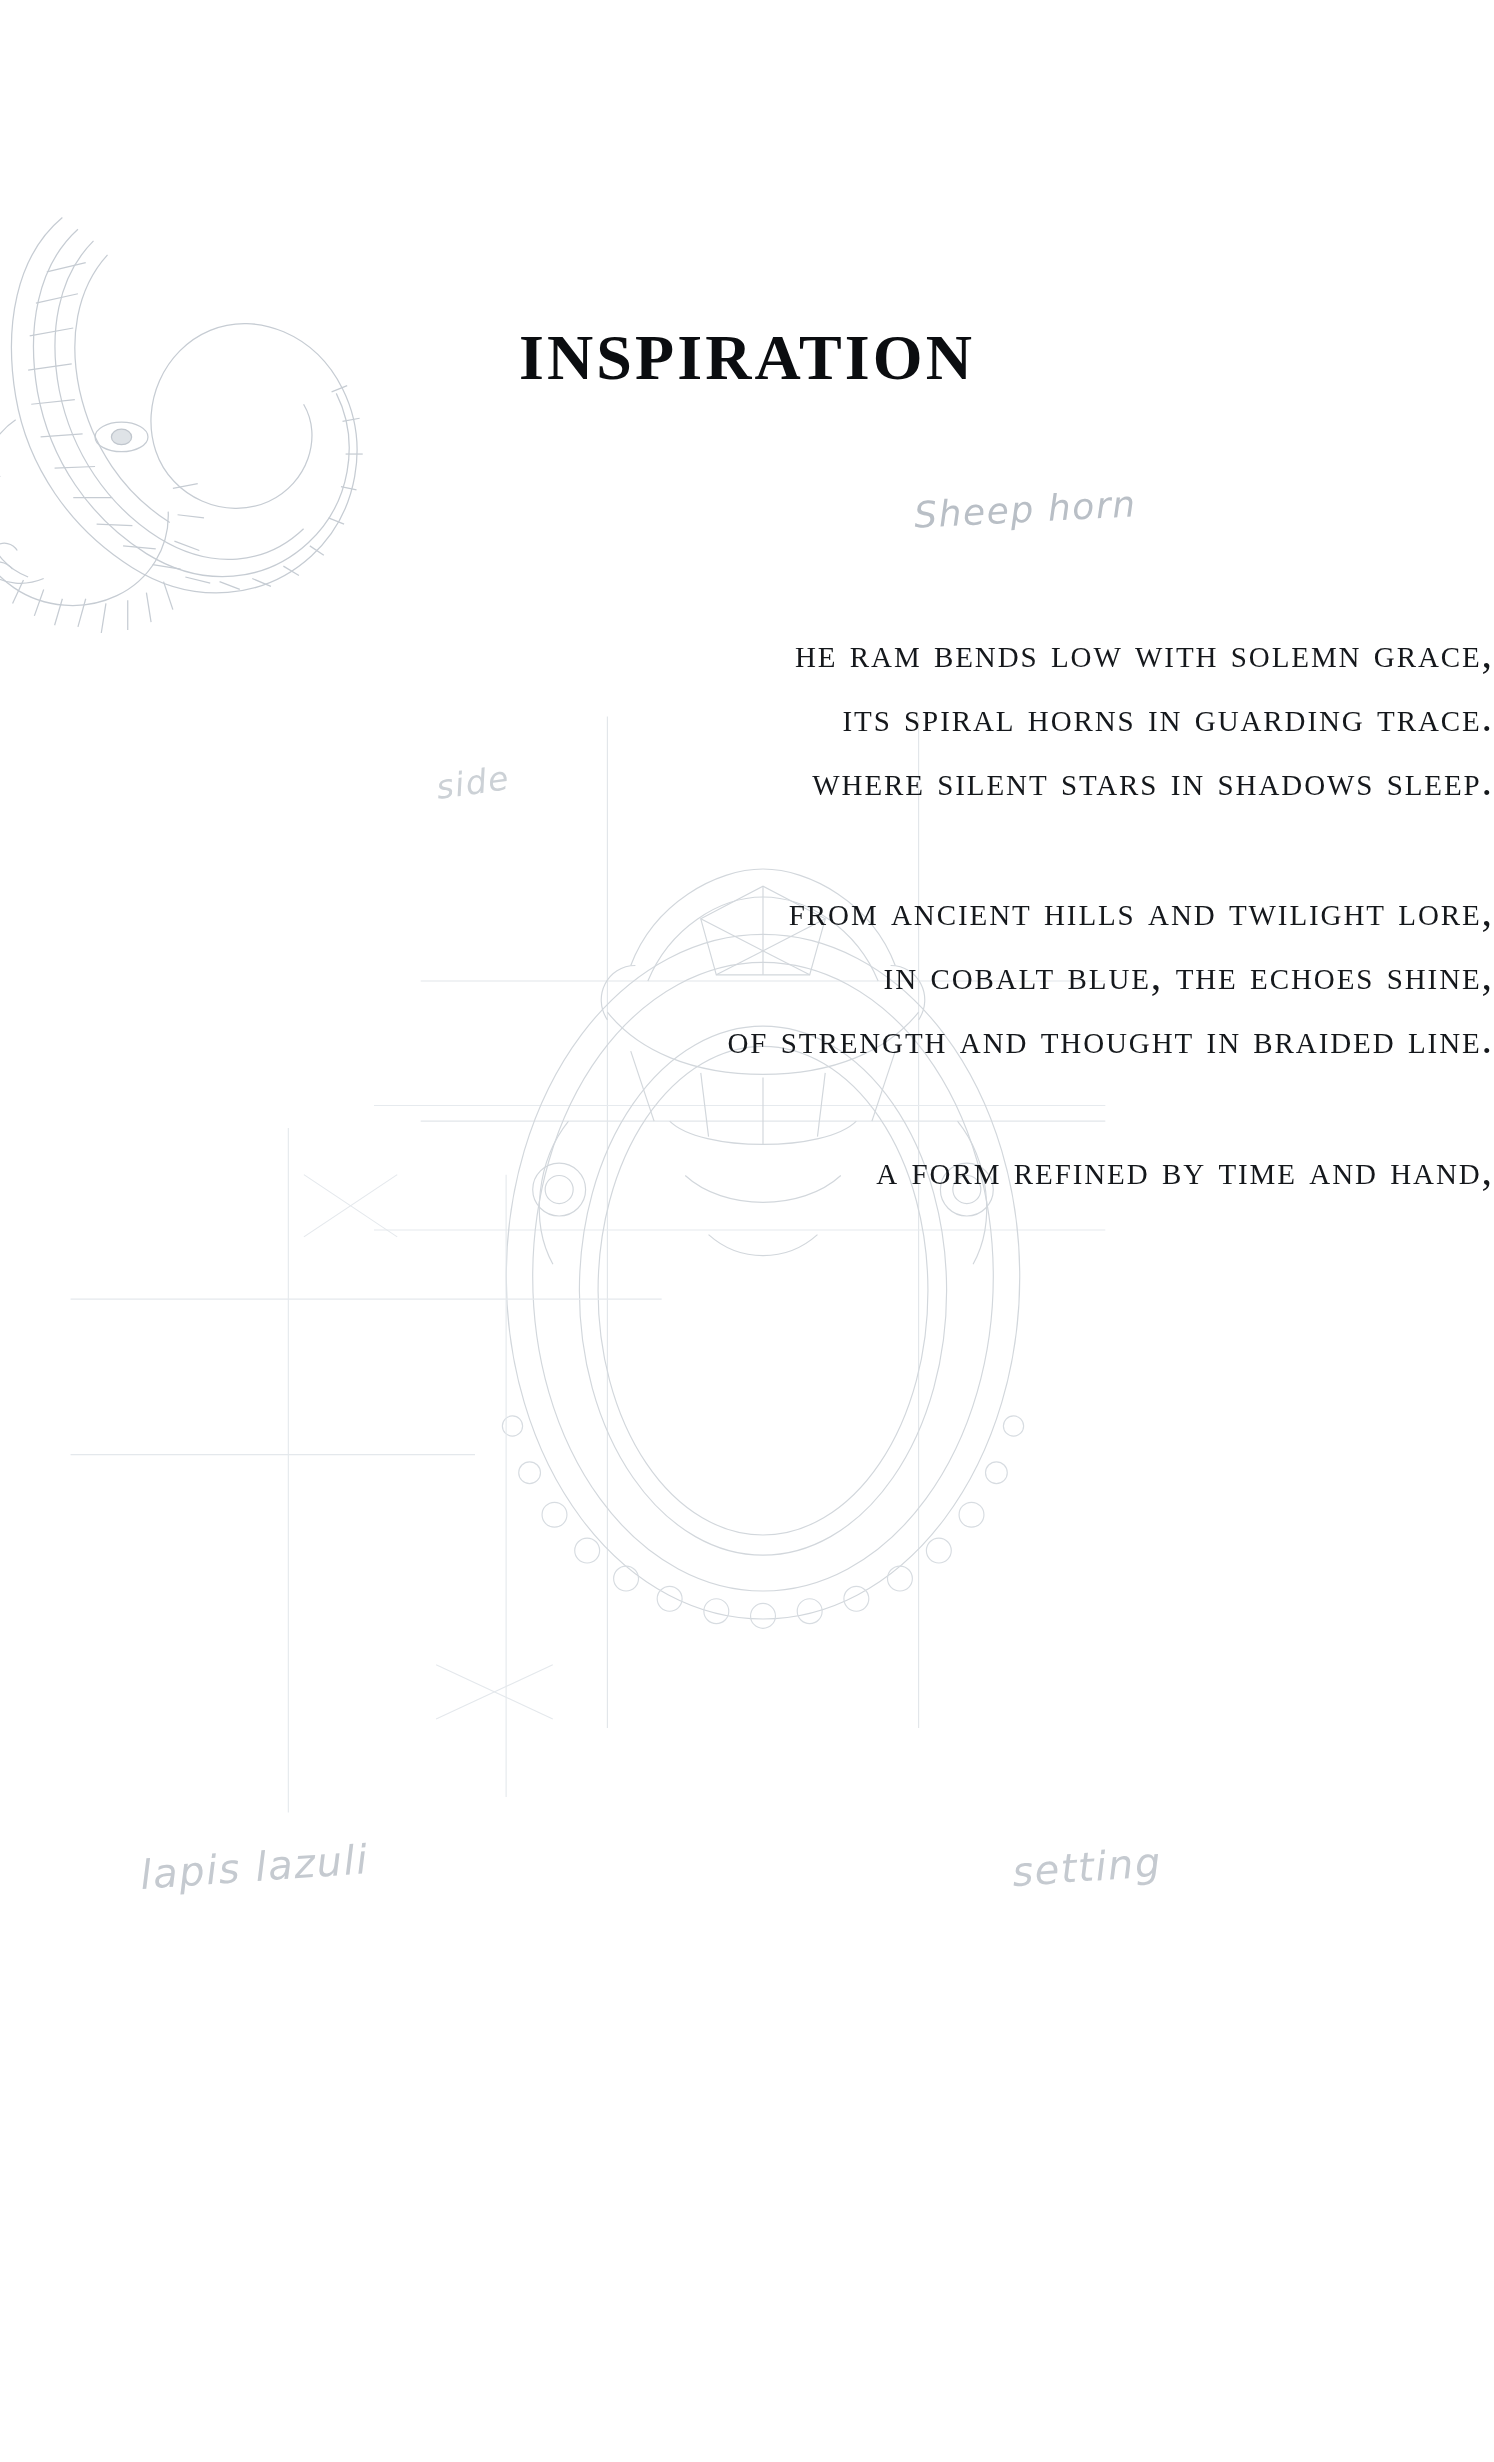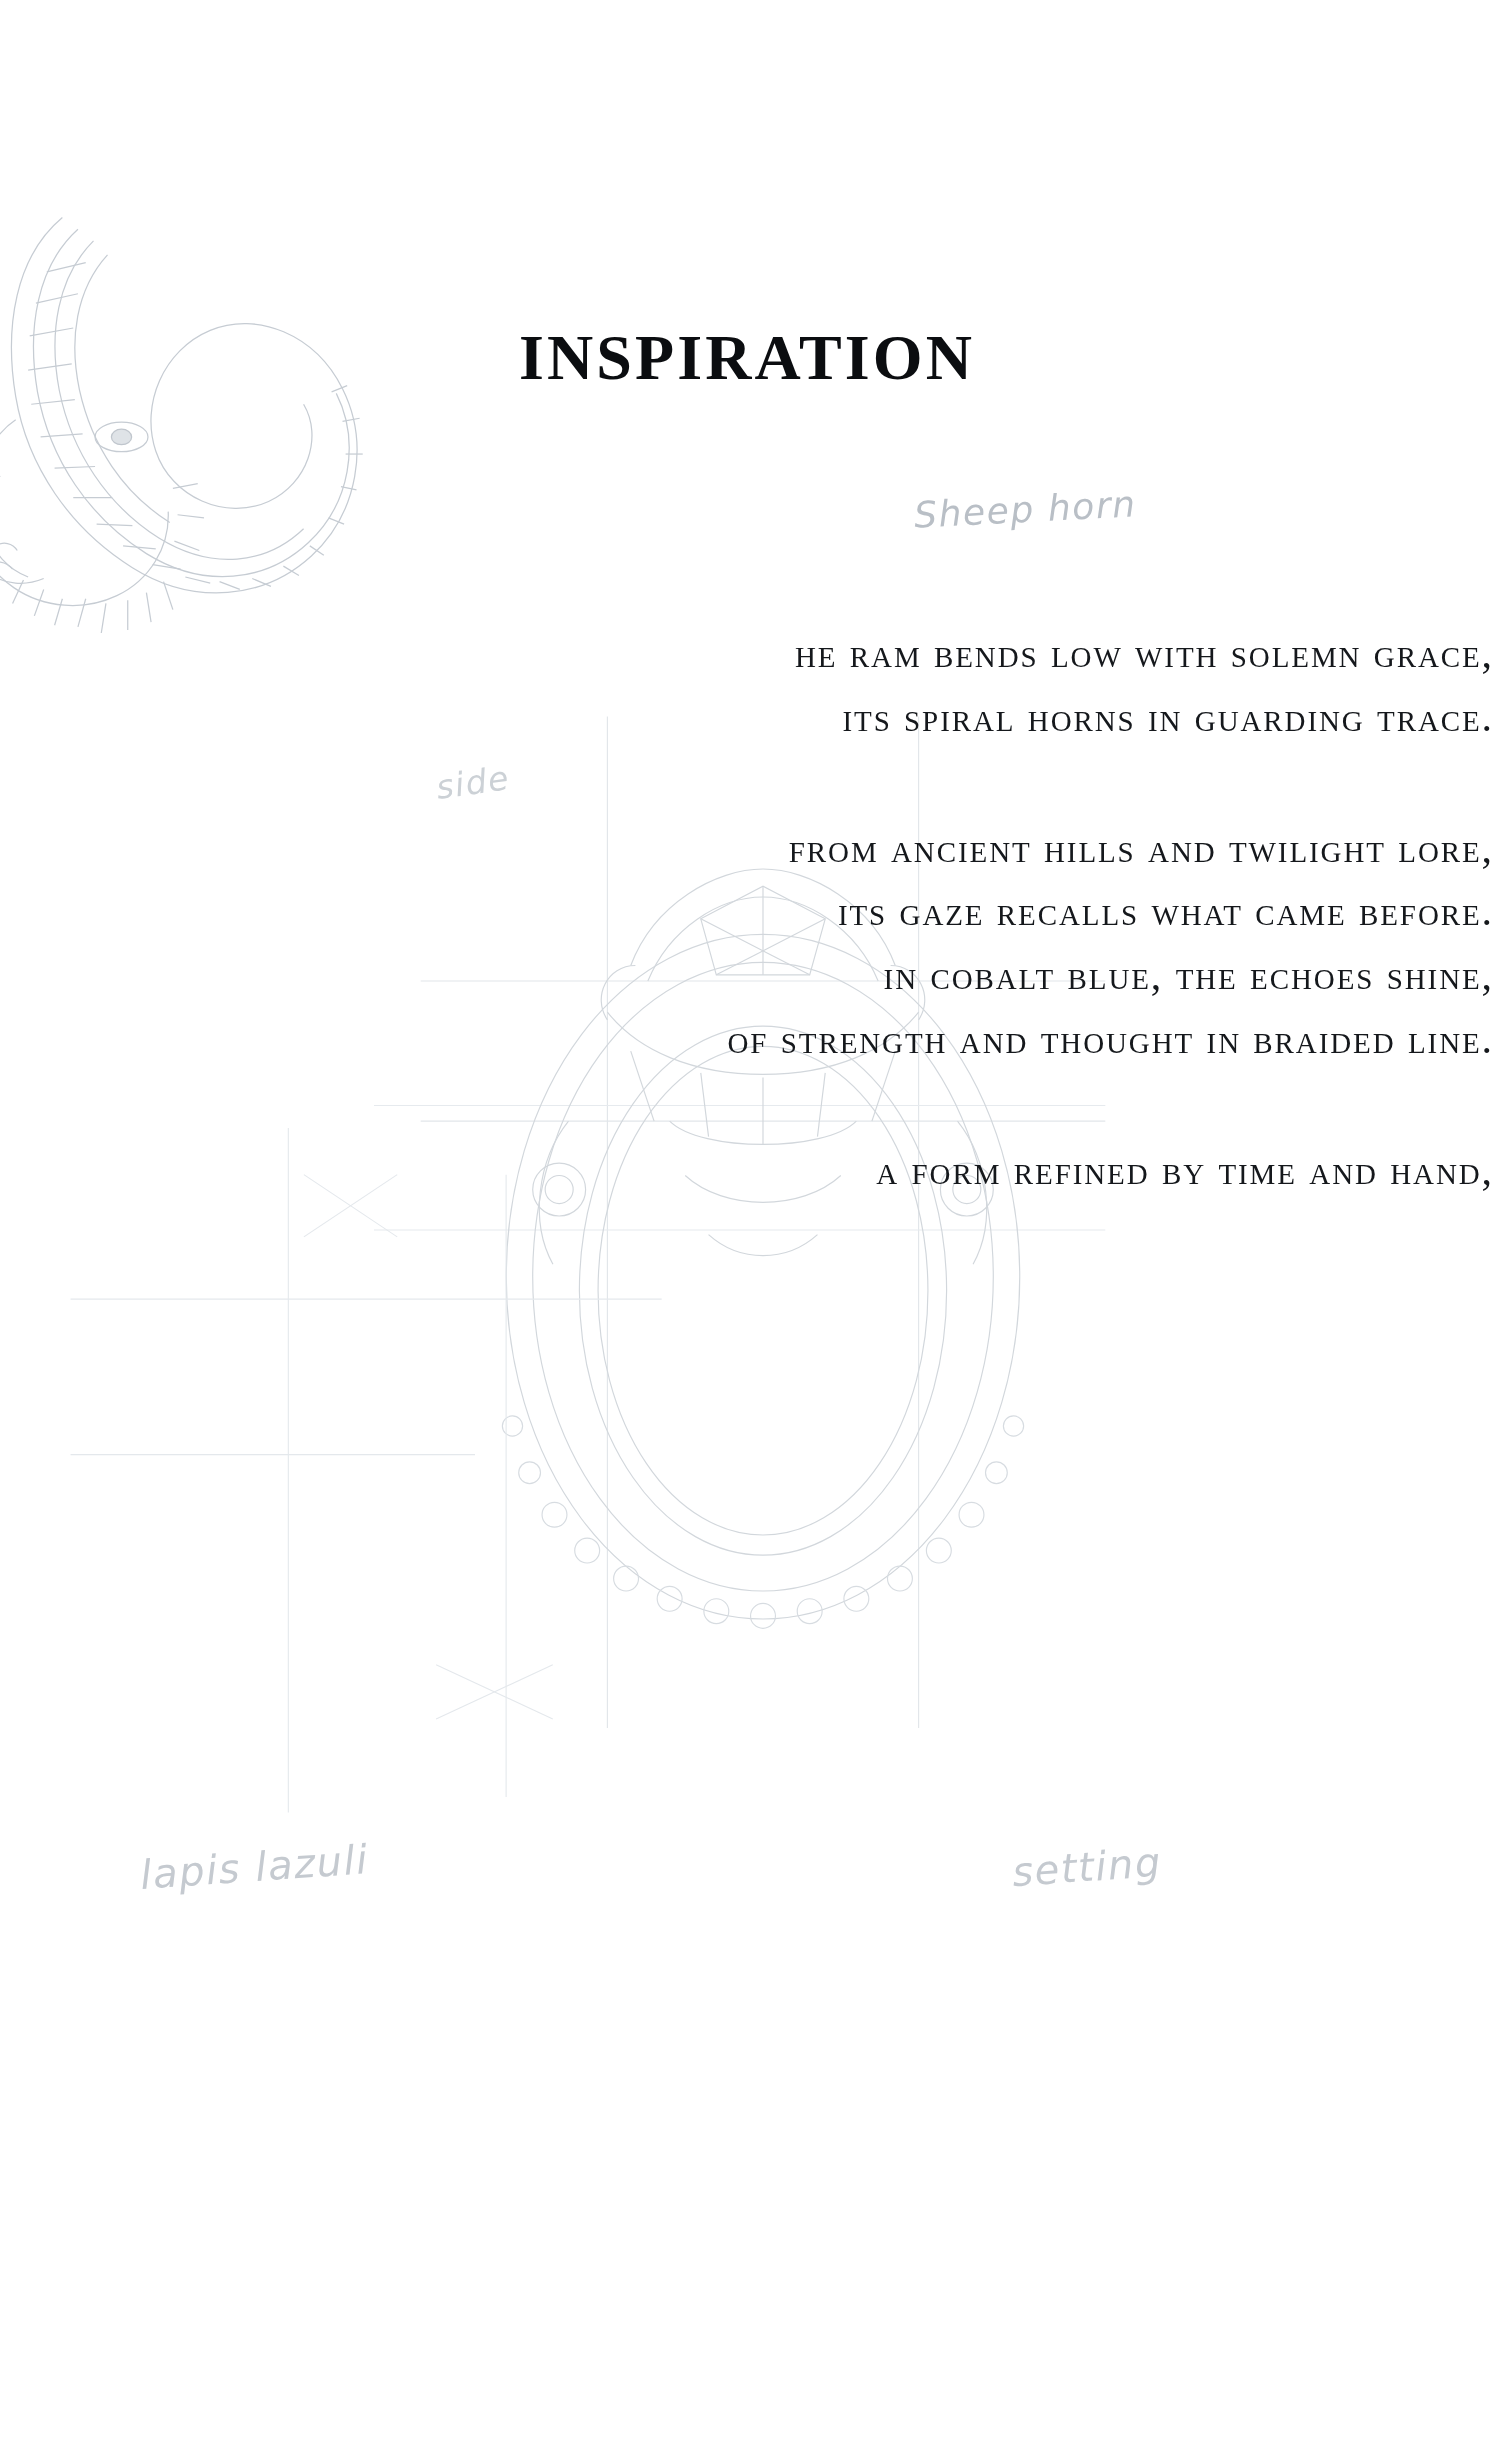--- a/index.html
+++ b/index.html
@@ -249,24 +249,24 @@
 <div class="handwritten hw-side">side</div>
 <div class="handwritten hw-lapis">lapis lazuli</div>
 <div class="handwritten hw-setting">setting</div>
 
 <div class="page">
   <h1 class="page-title">Inspiration</h1>
   <div class="poem" id="poem-body">
       <div class="stanza">
         <div class="poem-line">HE RAM BENDS LOW WITH SOLEMN GRACE,</div>
         <div class="poem-line">ITS SPIRAL HORNS IN GUARDING TRACE.</div>
+        <div class="poem-line">WHERE SILENT STARS IN SHADOWS SLEEP.</div>
       </div>
       <div class="stanza">
         <div class="poem-line">FROM ANCIENT HILLS AND TWILIGHT LORE,</div>
-        <div class="poem-line">ITS GAZE RECALLS WHAT CAME BEFORE.</div>
         <div class="poem-line">IN COBALT BLUE, THE ECHOES SHINE,</div>
         <div class="poem-line">OF STRENGTH AND THOUGHT IN BRAIDED LINE.</div>
       </div>
       <div class="stanza">
         <div class="poem-line">A FORM REFINED BY TIME AND HAND,</div>
       </div>
     </div>
 </div>
 
 

